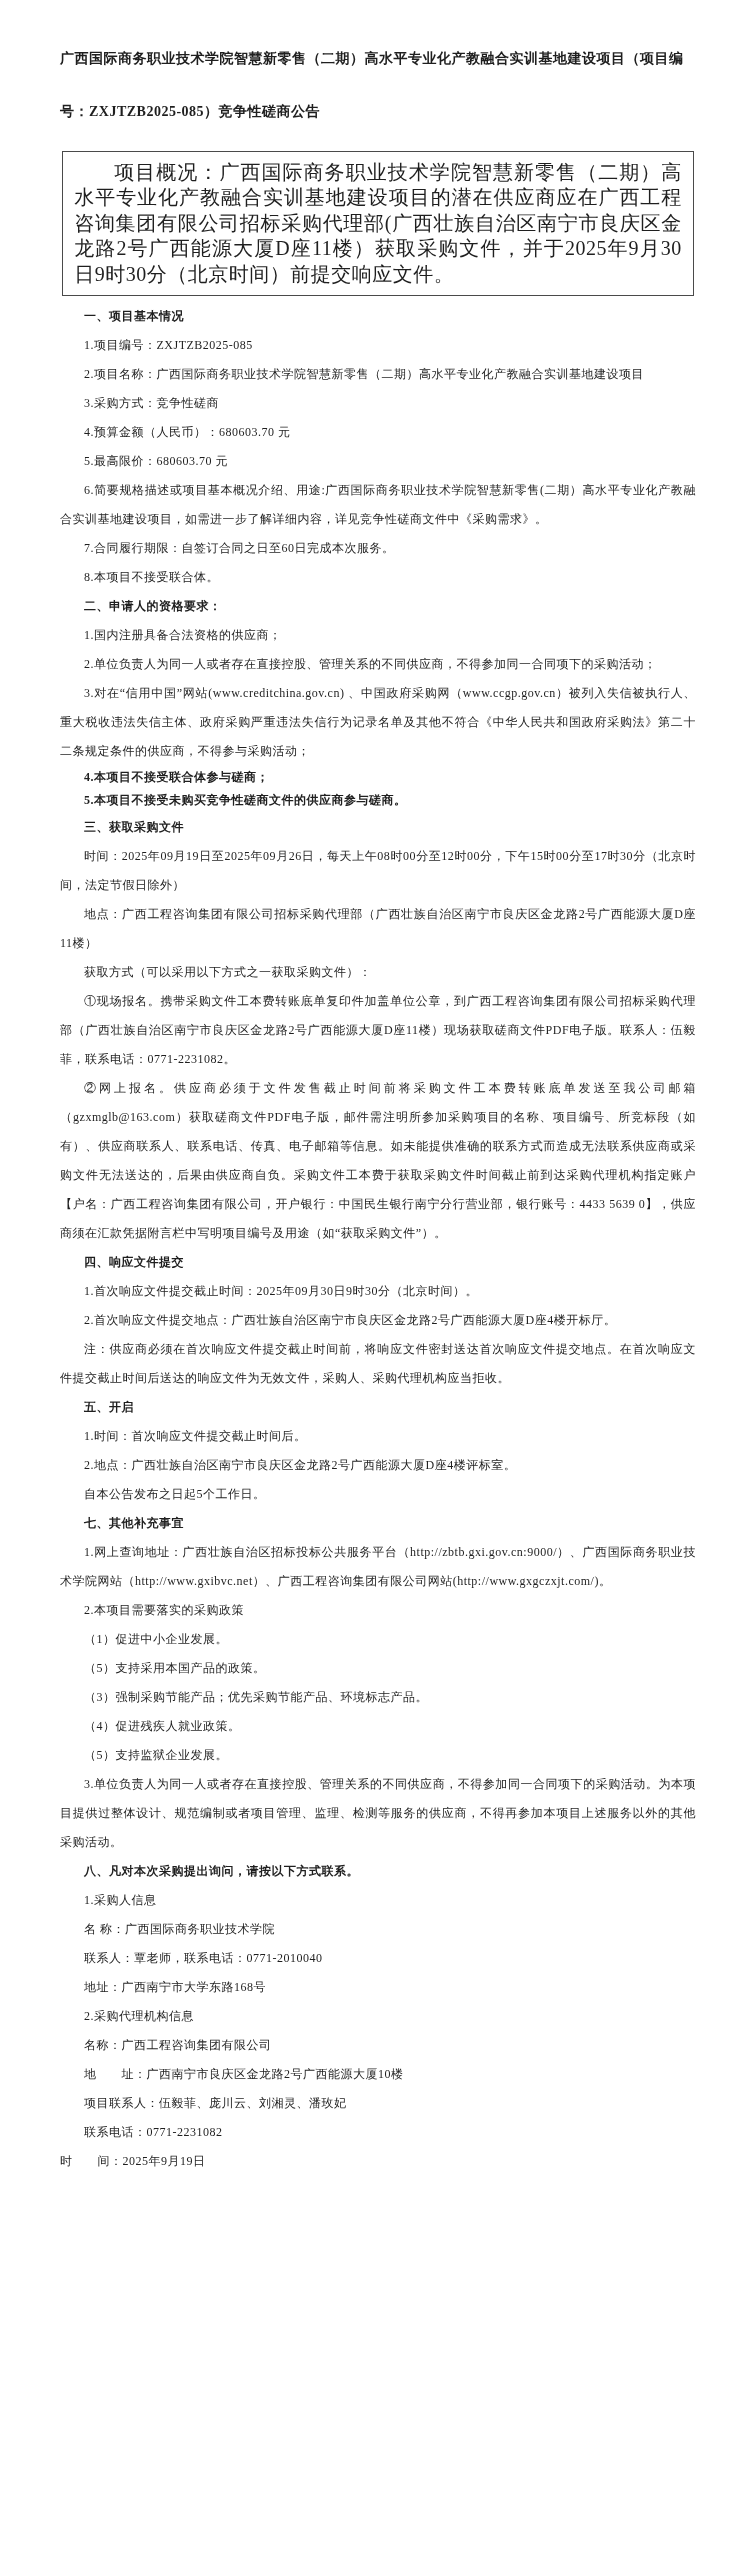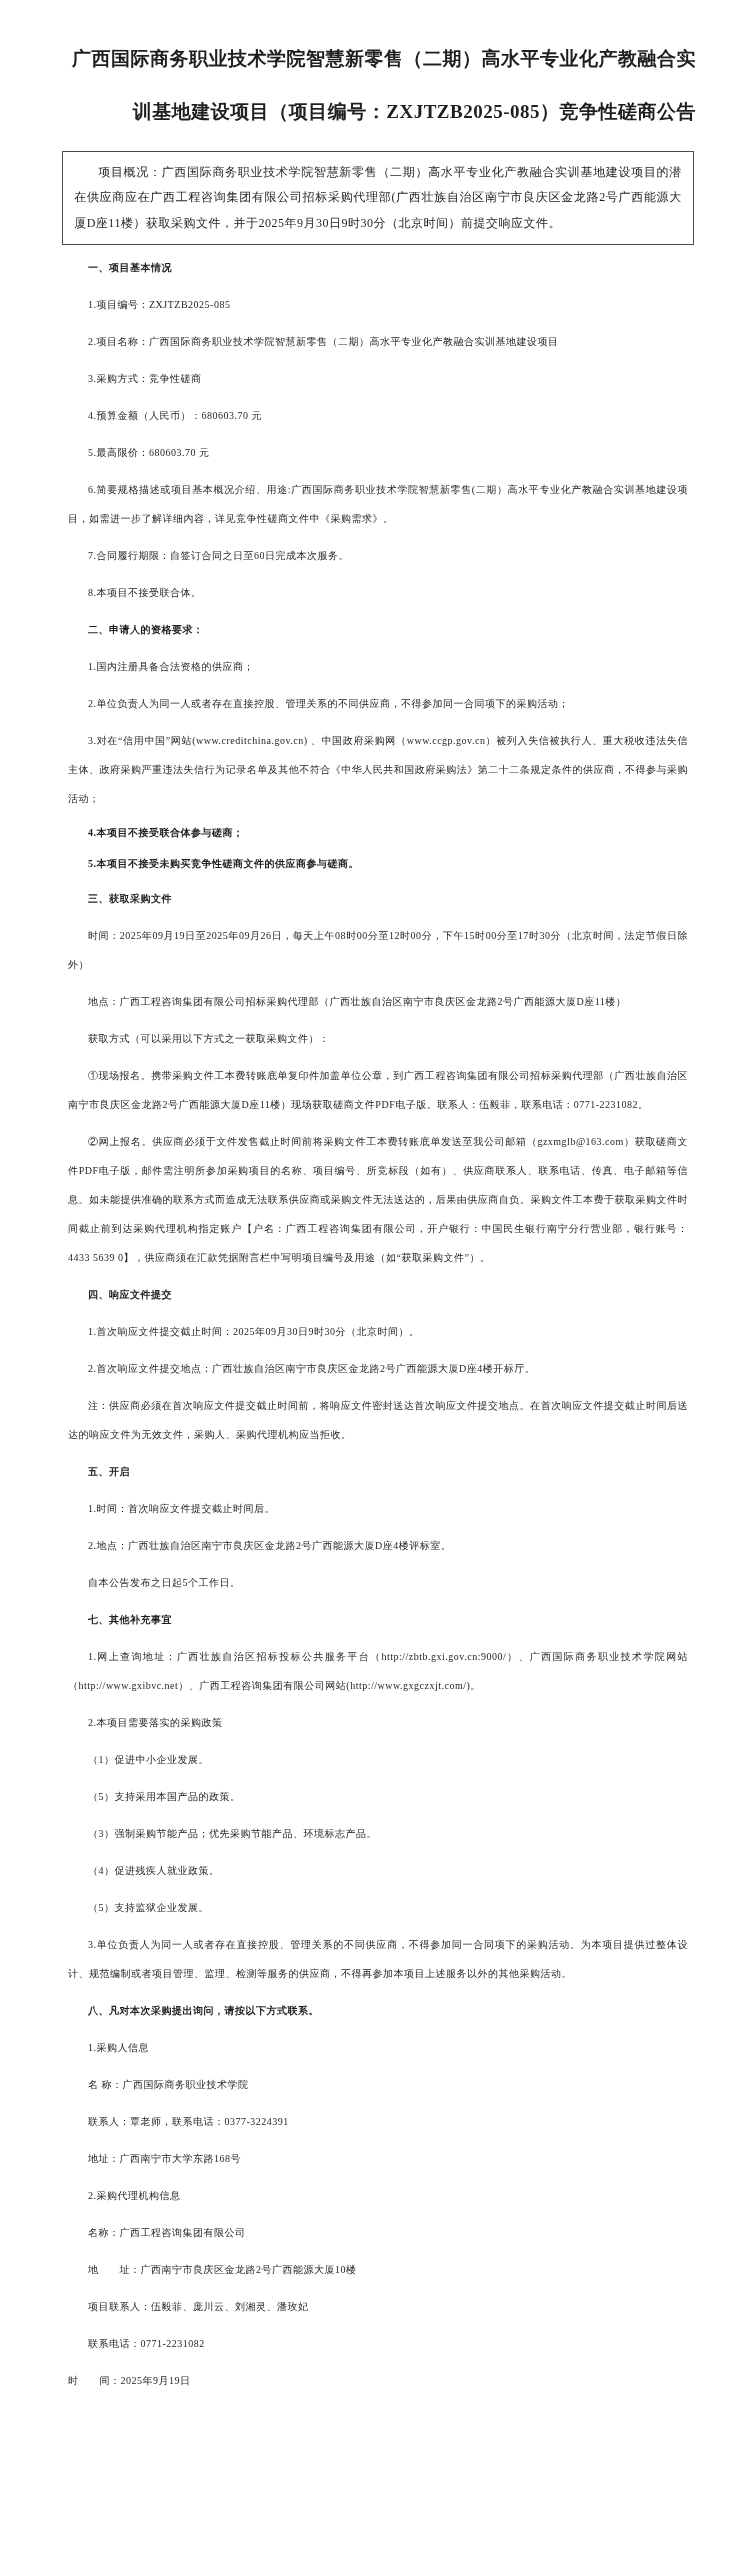--- a/index.html
+++ b/index.html
@@ -12,43 +12,43 @@
     color: #1f1f1f;
   }
   .page {
     box-sizing: border-box;
     width: 756px;
     height: 2576px;
     padding: 32px 60px 0 60px;
   }
   .title {
     margin: 0 0 13.2px 0;
-    font-size: 19px;
+    font-size: 14px;
     font-weight: 700;
     line-height: 53px;
-    text-align: right;
+    text-align: left;
     letter-spacing: 0.5px;
   }
   .overview-box {
     border: 1.9px solid #4a4a4a;
     padding: 7.6px 11.3px;
     margin: 0 1.9px 5.7px 1.9px;
   }
   .overview-box p {
     margin: 0;
-    font-size: 12px;
+    font-size: 20px;
     line-height: 25.5px;
     text-indent: 2em;
     text-align: justify;
     letter-spacing: 0.5px;
   }
   section { margin: 0; }
   section p {
-    margin: 8px;
-    font-size: 10px;
+    margin: 0;
+    font-size: 12px;
     line-height: 29px;
     text-indent: 2em;
     text-align: justify;
     letter-spacing: 0.5px;
   }
   section p.h {
     font-weight: 700;
     text-align: left;
   }
   section p.tight { line-height: 23.6px; font-weight: bold; }
@@ -121,21 +121,21 @@
     <p>（3）强制采购节能产品；优先采购节能产品、环境标志产品。</p>
     <p>（4）促进残疾人就业政策。</p>
     <p>（5）支持监狱企业发展。</p>
     <p>3.单位负责人为同一人或者存在直接控股、管理关系的不同供应商，不得参加同一合同项下的采购活动。为本项目提供过整体设计、规范编制或者项目管理、监理、检测等服务的供应商，不得再参加本项目上述服务以外的其他采购活动。</p>
   </section>
 
   <section>
     <p class="h">八、凡对本次采购提出询问，请按以下方式联系。</p>
     <p>1.采购人信息</p>
     <p>名 称：广西国际商务职业技术学院</p>
-    <p>联系人：覃老师，联系电话：0377-3224391</p>
+    <p>联系人：覃老师，联系电话：0771-2010040</p>
     <p>地址：广西南宁市大学东路168号</p>
     <p>2.采购代理机构信息</p>
     <p>名称：广西工程咨询集团有限公司</p>
     <p>地　　址：广西南宁市良庆区金龙路2号广西能源大厦10楼</p>
     <p>项目联系人：伍毅菲、庞川云、刘湘灵、潘玫妃</p>
     <p>联系电话：0771-2231082</p>
     <p class="flush">时　　间：2025年9月19日</p>
   </section>
 
 </div>

